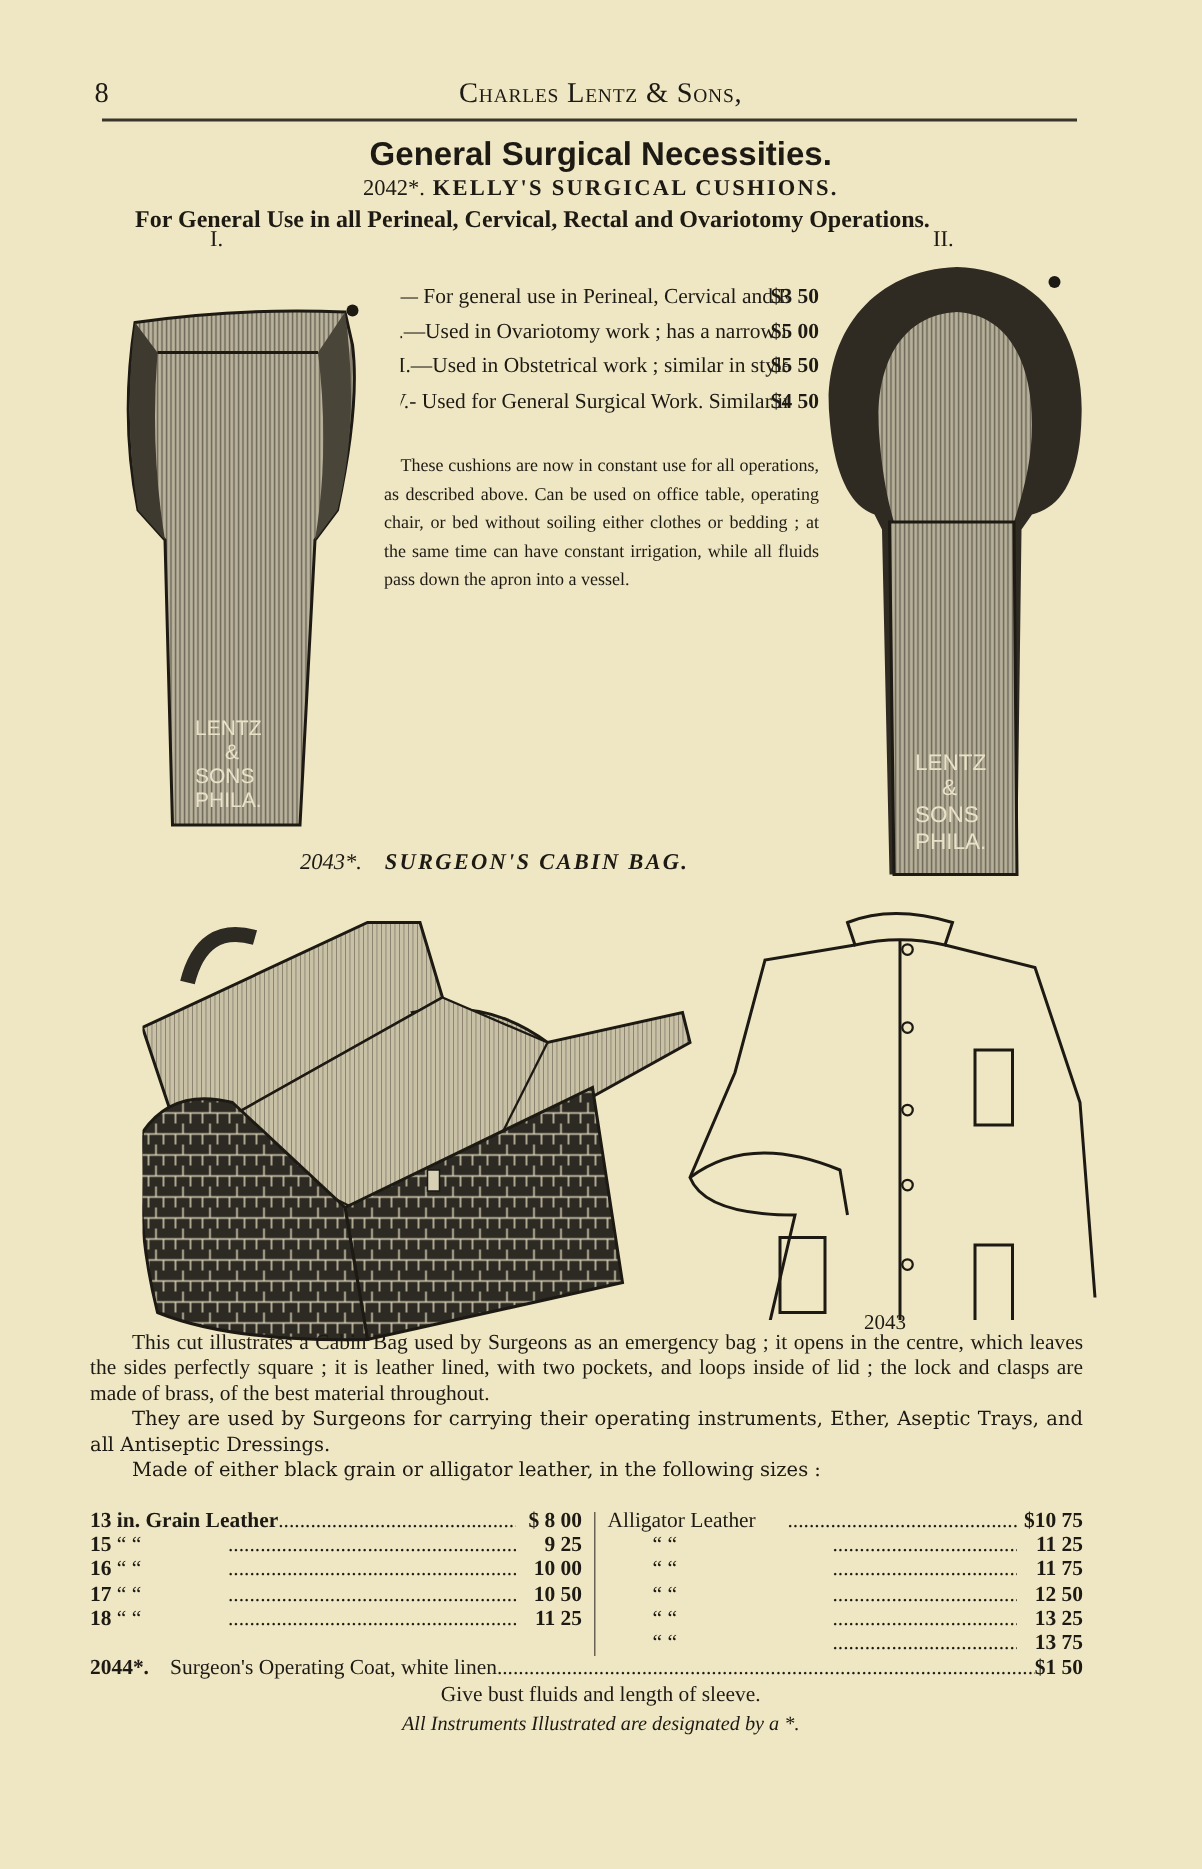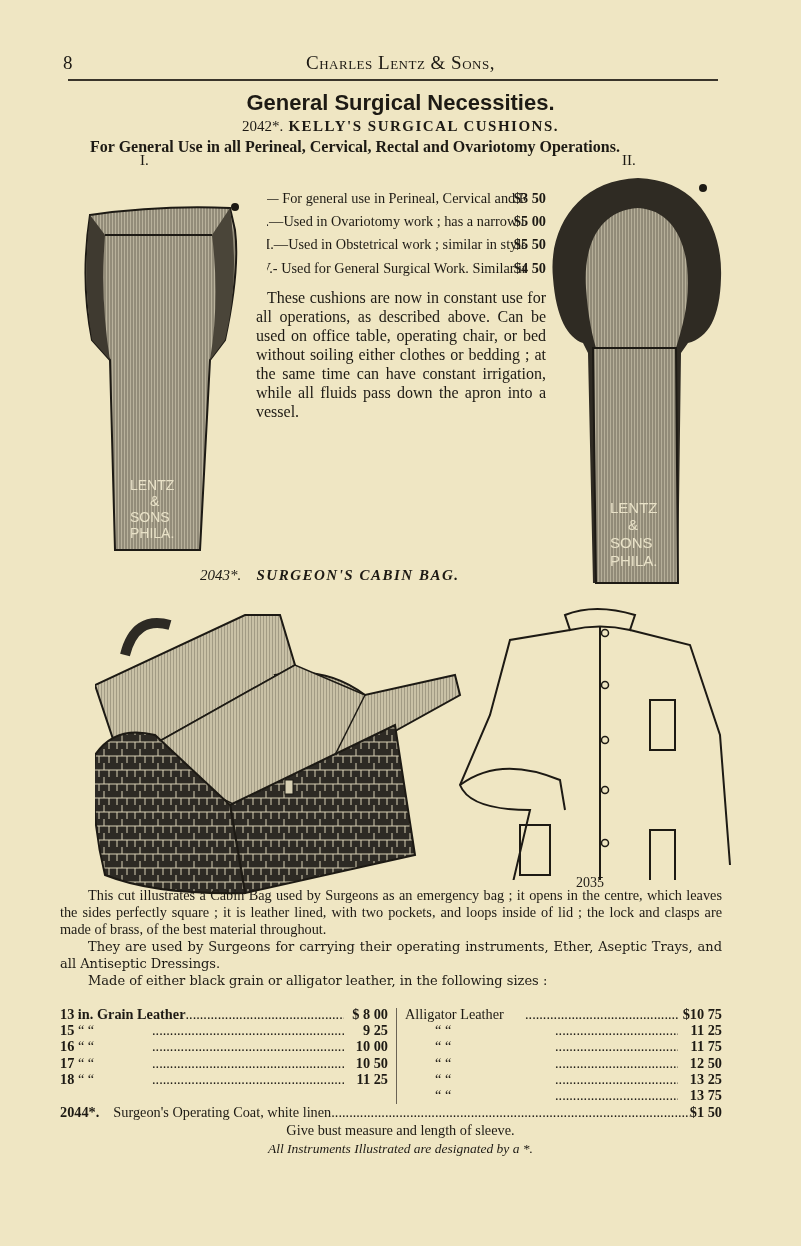--- a/index.html
+++ b/index.html
@@ -15,21 +15,21 @@
   .page-num { position:absolute; left:63px; top:0; font-size:19px; }
   .running-title { position:absolute; left:0; width:801px; text-align:center; top:0; font-size:19px; font-variant:small-caps; letter-spacing:0.5px; }
   .rule { top:79px; left:68px; width:650px; height:2px; background:#3a352b; }
   .section-title { top:90px; left:0; width:801px; text-align:center; font-family:"Liberation Sans", sans-serif; font-weight:bold; font-size:22px; }
   .product-title { top:118px; left:0; width:801px; text-align:center; font-weight:bold; font-size:15px; letter-spacing:1.5px; }
   .product-title .num { font-weight:normal; letter-spacing:0; }
   .uses-line { top:138px; left:0; width:710px; text-align:center; font-weight:bold; font-size:16px; }
   .fig-label { font-size:15px; }
   .desc { top:188px; left:256px; width:290px; font-size:14.3px; line-height:21.2px; }
   .desc p { margin:0 0 2px 0; text-indent:-11px; padding-left:11px; text-align:justify; }
-  .desc .note { text-indent:11px; padding-left:0; line-height:19px; font-size:16px; margin-top:9px; }
+  .desc .note { text-indent:11px; padding-left:0; line-height:19px; font-size:12px; margin-top:22px; }
   .price-line { display:flex; }
   .price-line .lead { flex:1; overflow:hidden; white-space:nowrap; }
   .price-line .lead::after { content:" ............................................................................................"; }
   .price-line .price { white-space:nowrap;font-weight:bold; }
   .bag-title { top:567px; left:200px; font-size:15px; font-weight:bold; letter-spacing:1.5px;font-style:italic; }
   .bag-title .num { font-weight:normal; letter-spacing:0; margin-right:10px; }
   .caption-2044 { top:875px; left:576px; font-size:14px; font-family:"Liberation Serif", serif; }
   .body-text { top:887px; left:60px; width:662px; font-size:14.3px; line-height:17px; font-family:"Liberation Serif", serif; text-align:justify; }
   .body-text p { margin:0; text-indent:28px; }
   .size-table { top:1006px; left:60px; width:662px; font-size:14.3px; line-height:16.2px; font-weight:bold; }
@@ -169,21 +169,21 @@
     <path d="M10 190 Q50 160 110 185 L115 215"></path>
   </g>
   <g fill="#efe6c3" stroke="#1d1a14" stroke-width="1.5">
     <circle cx="155" cy="38" r="3.5"></circle>
     <circle cx="155" cy="90" r="3.5"></circle>
     <circle cx="155" cy="145" r="3.5"></circle>
     <circle cx="155" cy="195" r="3.5"></circle>
     <circle cx="155" cy="248" r="3.5"></circle>
   </g>
 </svg>
-<div class="abs caption-2044">2035</div>
+<div class="abs caption-2044">2043</div>
 
 <div class="abs body-text">
   <p>This cut illustrates a Cabin Bag used by Surgeons as an emergency bag ; it opens in the centre, which leaves the sides perfectly square ; it is leather lined, with two pockets, and loops inside of lid ; the lock and clasps are made of brass, of the best material throughout.</p>
   <p style="font-family:'DejaVu Serif',serif;font-size:13px;">They are used by Surgeons for carrying their operating instruments, Ether, Aseptic Trays, and all Antiseptic Dressings.</p>
   <p style="font-family:'DejaVu Serif',serif;font-size:13px;">Made of either black grain or alligator leather, in the following sizes :</p>
 </div>
 
 <div class="abs size-table">
   <div class="size-col left">
     <div class="row">
@@ -245,14 +245,14 @@
         <span class="amt">13 75</span>
       </div>
   </div>
 </div>
 
 <div class="abs coat-line">
   <span class="num">2044*.</span>
   <span class="lead">Surgeon's Operating Coat, white linen</span>
   <span class="price">$1 50</span>
 </div>
-<div class="abs note-line">Give bust measure and length of sleeve.</div>
+<div class="abs note-line">Give bust fluids and length of sleeve.</div>
 <div class="abs footnote">All Instruments Illustrated are designated by a *.</div>
 
 </body></html>

